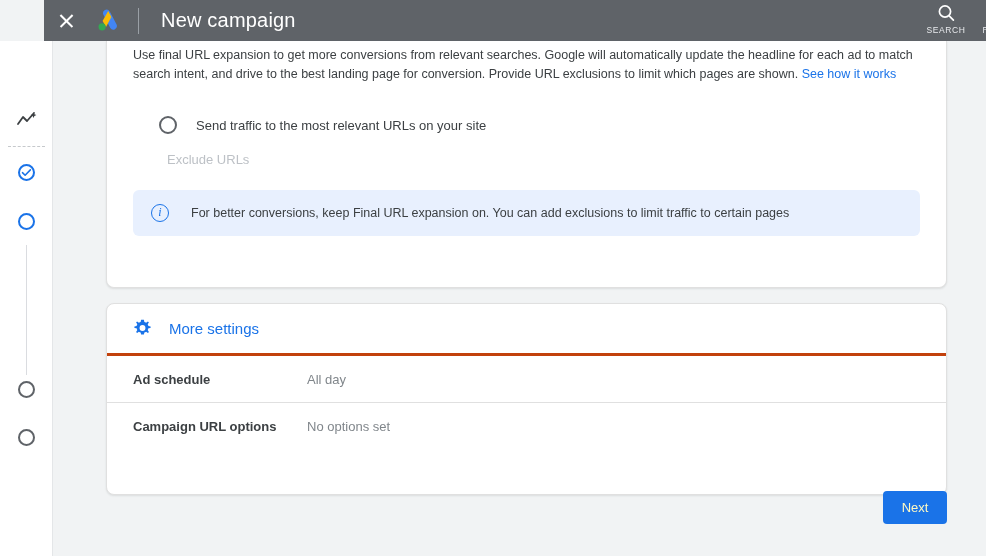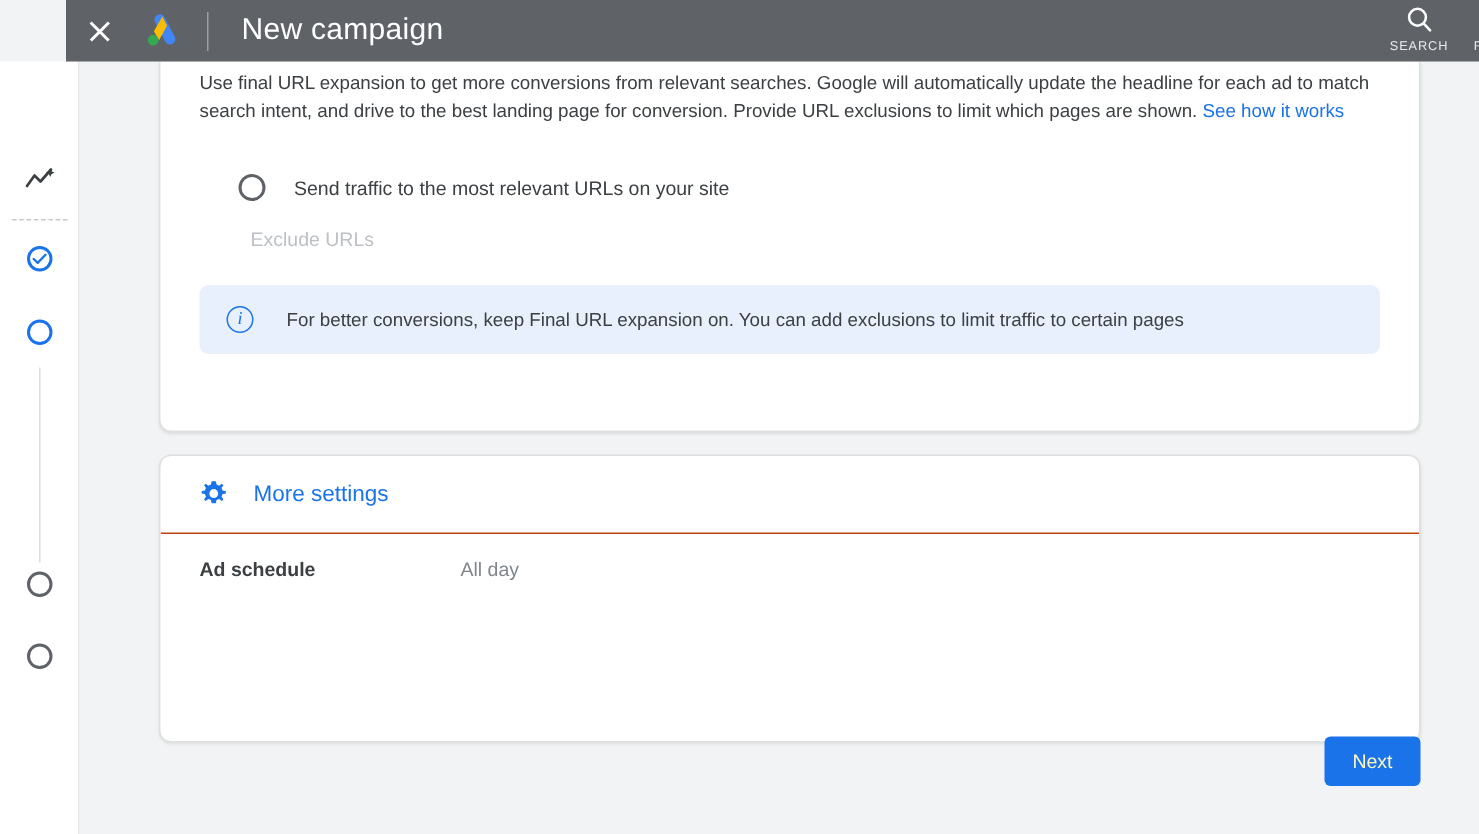--- a/index.html
+++ b/index.html
@@ -163,21 +163,21 @@
     font-size: 12px; line-height: 15px; text-align: center;
     font-family: "Liberation Serif", serif; font-style: italic;
     flex: none;
   }
   .info-text { font-size: 12.5px; color: #3c4043; margin-left: 22px; }
 
   .more-header {
     height: 52px;
     display: flex; align-items: center;
     padding-left: 26px;
-    border-bottom: 1px solid #c2410c;
+    border-bottom: 3px solid #c2410c;
     cursor: pointer;
   }
   .more-title {
     color: #1a73e8; font-size: 15px; margin-left: 17px; font-weight: 500;
   }
 
   .setting-row {
     height: 47px;
     display: flex; align-items: center;
     padding-left: 26px;
@@ -314,18 +314,22 @@
       </svg>
       <span class="more-title">More settings</span>
     </div>
 
     <div class="setting-row">
       <div class="setting-label">Ad schedule</div>
       <div class="setting-value">All day</div>
     </div>
 
 
+    <div class="setting-row">
+      <div class="setting-label">Campaign URL options</div>
+      <div class="setting-value">No options set</div>
+    </div>
 
   </div>
 
   <button class="next-btn">Next</button>
 
 </div>
 
 </body></html>

